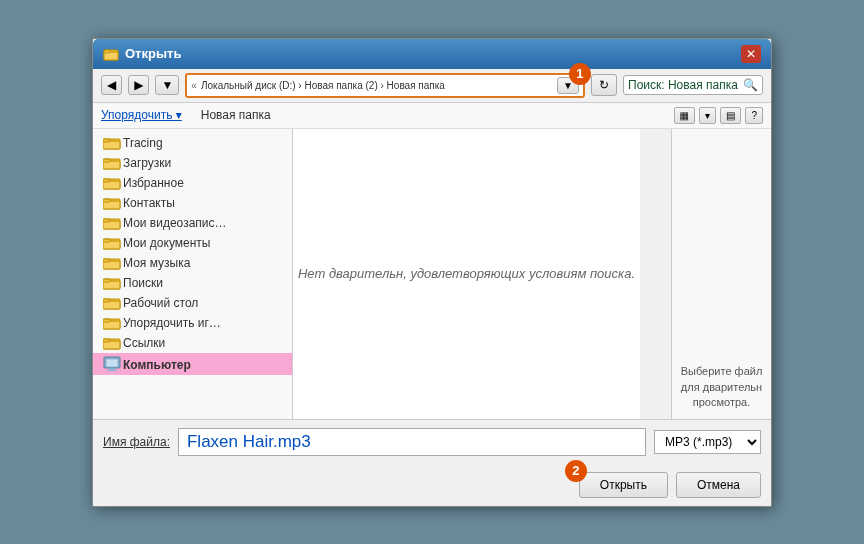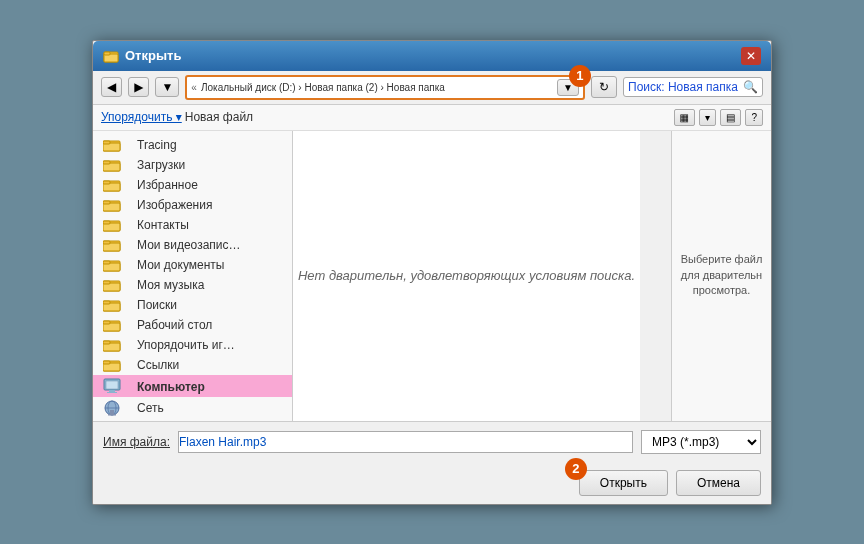--- a/index.html
+++ b/index.html
@@ -116,21 +116,21 @@
       align-items: center;
       border: 1px solid #aaa;
       border-radius: 3px;
       background: white;
       padding: 2px 4px;
       width: 140px;
     }
     .search-placeholder {
       flex: 1;
       font-size: 12px;
-      color: #1d4ed8;
+      color: #14532d;
     }
     .search-icon-btn {
       cursor: pointer;
       color: #555;
       font-size: 12px;
     }
     .badge-1 {
       position: absolute;
       top: -12px;
       right: -8px;
@@ -145,21 +145,21 @@
       font-size: 13px;
       font-weight: bold;
       z-index: 10;
     }
     .action-bar {
       background: #f8f8f8;
       border-bottom: 1px solid #ddd;
       padding: 4px 8px;
       display: flex;
       align-items: center;
-      gap: 3px;
+      gap: 19px;
     }
     .sort-btn {
       background: none;
       border: none;
       color: #0050c0;
       cursor: pointer;
       font-size: 12px;
       text-decoration: underline;
     }
     .new-folder-btn {
@@ -189,21 +189,21 @@
     .sidebar {
       width: 200px;
       border-right: 1px solid #ccc;
       background: #f8f8f8;
       overflow-y: auto;
       padding: 4px 0;
     }
     .sidebar-item {
       display: flex;
       align-items: center;
-      gap: 16px;
+      gap: 2px;
       padding: 3px 10px;
       cursor: pointer;
       font-size: 12px;
       color: #333;
     }
     .sidebar-item.selected { background: #f9a8d4; align-items: flex-end; }
     .sidebar-item.computer { font-weight: bold; }
     .main-content {
       flex: 1;
       display: flex;
@@ -217,21 +217,21 @@
       justify-content: center;
       color: #666;
       font-size: 13px;
       font-style: italic;
     }
     .preview-panel {
       width: 100px;
       border-left: 1px solid #ccc;
       background: #f8f8f8;
       display: flex;
-      align-items: center;
+      align-items: flex-end;
       justify-content: center;
       padding: 8px;
       margin-left: 31px;
     }
     .preview-text {
       font-size: 11px;
       color: #555;
       text-align: center;
       line-height: 1.4;
     }
@@ -249,30 +249,30 @@
     .filename-label {
       font-size: 12px;
       color: #333;
       text-decoration: underline;
       white-space: nowrap;
     }
     .filename-input {
       flex: 1;
       border: 1px solid #aaa;
       background: white;
-      padding: 3px 0;
-      font-size: 12px;
+      padding: 3px 8px;
+      font-size: 17px;
       color: #0050c0;
     }
     .filetype-select {
       border: 1px solid #aaa;
       background: white;
       padding: 3px 6px;
       font-size: 12px;
-      width: 120px;
+      width: 107px;
     }
     .buttons-row {
       display: flex;
       align-items: center;
       justify-content: flex-end;
       gap: 8px;
       position: relative;
     }
     .open-btn {
       background: linear-gradient(to bottom, #f5f5f5, #e0e0e0);
@@ -342,21 +342,21 @@
     <button class="refresh-btn">↻</button>
 
     <div class="search-container">
       <span class="search-placeholder">Поиск: Новая папка</span>
       <span class="search-icon-btn">🔍</span>
     </div>
   </div>
 
   <div class="action-bar">
     <button class="sort-btn">Упорядочить ▾</button>
-    <button class="new-folder-btn">Новая файл</button>
+    <button class="new-folder-btn">Новая папка</button>
     <div class="view-icons">
       <button class="view-icon-btn">▦</button>
       <button class="view-icon-btn">▾</button>
       <button class="view-icon-btn">▤</button>
       <button class="view-icon-btn">?</button>
     </div>
   </div>
 
   <div class="content-area">
 
@@ -379,28 +379,20 @@
       </svg>
             <span>Загрузки</span>
           </div>
           <div class="sidebar-item">
             <svg width="18" height="14" viewBox="0 0 18 14" fill="none">
         <rect x="0" y="3" width="17" height="10" rx="1" fill="#f0c040" stroke="#c09000" stroke-width="1"></rect>
         <rect x="0" y="5" width="17" height="8" rx="1" fill="#f5d060" stroke="#c09000" stroke-width="1"></rect>
         <rect x="0" y="3" width="7" height="3" rx="1" fill="#f0c040" stroke="#c09000" stroke-width="1"></rect>
       </svg>
             <span>Избранное</span>
-          </div>
-          <div class="sidebar-item">
-            <svg width="18" height="14" viewBox="0 0 18 14" fill="none">
-        <rect x="0" y="3" width="17" height="10" rx="1" fill="#f0c040" stroke="#c09000" stroke-width="1"></rect>
-        <rect x="0" y="5" width="17" height="8" rx="1" fill="#f5d060" stroke="#c09000" stroke-width="1"></rect>
-        <rect x="0" y="3" width="7" height="3" rx="1" fill="#f0c040" stroke="#c09000" stroke-width="1"></rect>
-      </svg>
-            <span>Изображения</span>
           </div>
           <div class="sidebar-item">
             <svg width="18" height="14" viewBox="0 0 18 14" fill="none">
         <rect x="0" y="3" width="17" height="10" rx="1" fill="#f0c040" stroke="#c09000" stroke-width="1"></rect>
         <rect x="0" y="5" width="17" height="8" rx="1" fill="#f5d060" stroke="#c09000" stroke-width="1"></rect>
         <rect x="0" y="3" width="7" height="3" rx="1" fill="#f0c040" stroke="#c09000" stroke-width="1"></rect>
       </svg>
             <span>Контакты</span>
           </div>
           <div class="sidebar-item">
@@ -460,30 +452,20 @@
             <span>Ссылки</span>
           </div>
           <div class="sidebar-item computer selected">
             <svg width="18" height="16" viewBox="0 0 18 16" fill="none">
         <rect x="1" y="1" width="16" height="11" rx="1" fill="#8ab4d0" stroke="#5080a0" stroke-width="1"></rect>
         <rect x="3" y="3" width="12" height="8" rx="0" fill="#c8e0f0" stroke="#7090b0" stroke-width="0.5"></rect>
         <rect x="6" y="12" width="6" height="2" fill="#8ab4d0"></rect>
         <rect x="4" y="14" width="10" height="1" fill="#8ab4d0"></rect>
       </svg>
             <span>Компьютер</span>
-          </div>
-          <div class="sidebar-item">
-            <svg width="18" height="16" viewBox="0 0 18 16" fill="none">
-        <circle cx="9" cy="8" r="7" fill="#90b0d0" stroke="#5070a0" stroke-width="1"></circle>
-        <ellipse cx="9" cy="8" rx="4" ry="7" fill="none" stroke="#5070a0" stroke-width="0.7"></ellipse>
-        <line x1="2" y1="8" x2="16" y2="8" stroke="#5070a0" stroke-width="0.7"></line>
-        <rect x="7" y="10" width="4" height="5" fill="#8090b0"></rect>
-        <rect x="5" y="14" width="8" height="1.5" fill="#8090b0"></rect>
-      </svg>
-            <span>Сеть</span>
           </div>
         </div>
     </div>
 
     <div class="main-content">
       <div class="empty-message">Нет дварительн, удовлетворяющих условиям поиска.</div>
     </div>
 
     <div class="preview-panel">
       <span class="preview-text">Выберите файл для дварительн просмотра.</span>

